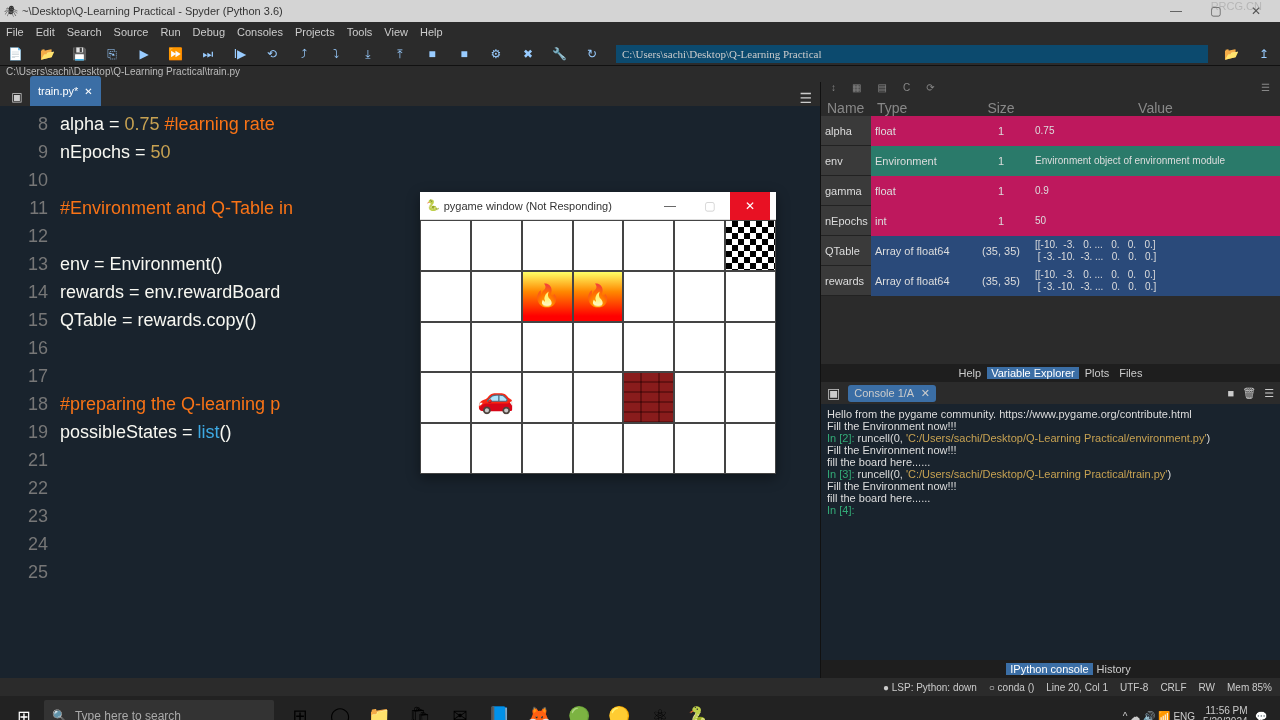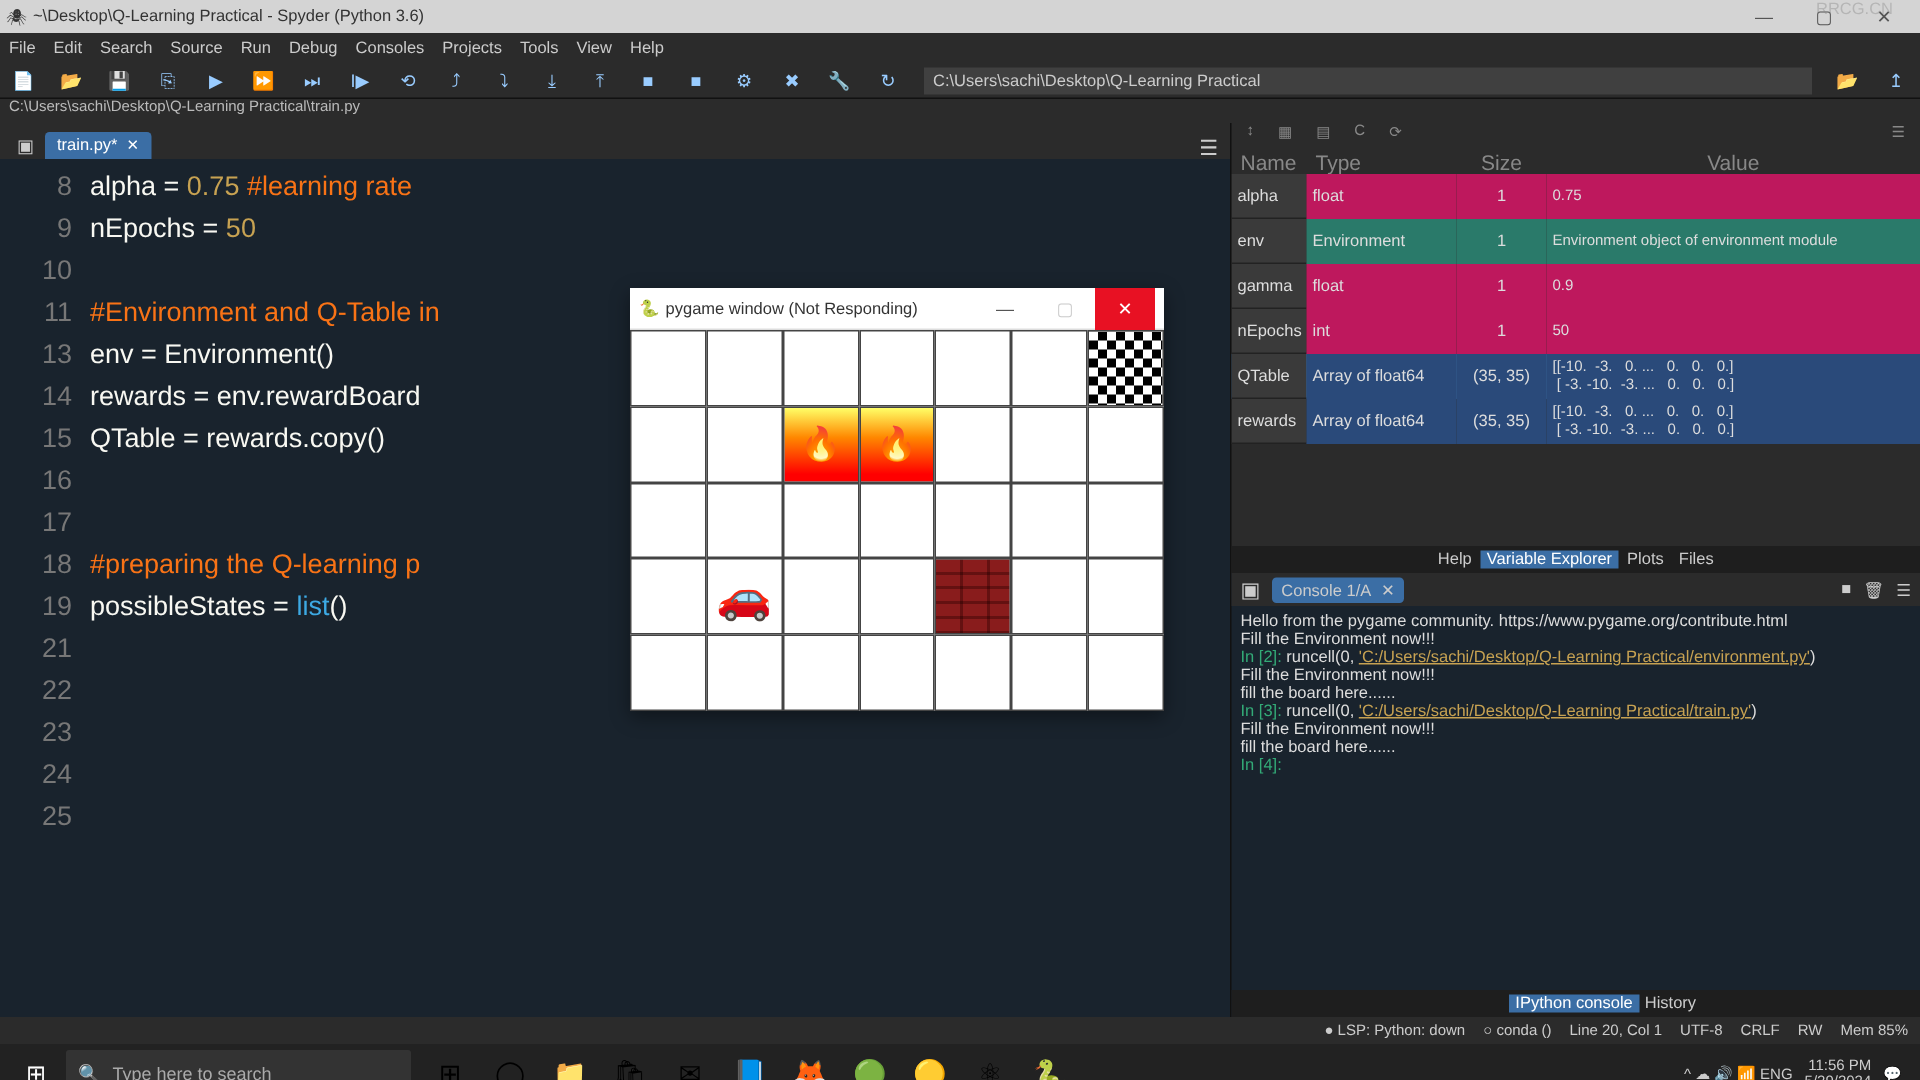--- a/index.html
+++ b/index.html
@@ -11,33 +11,33 @@
 .titlebar .spacer { flex: 1; }
 .titlebar .winbtn { width: 40px; text-align: center; color: #555; font-size: 12px; }
 
 
 .menubar { height: 20px; background: #2b2b2b; display: flex; align-items: center; font-size: 11px; color: #ccc; }
 .menubar span { padding: 0 6px; }
 
 
 .toolbar { height: 24px; background: #2b2b2b; display: flex; align-items: center; border-bottom: 1px solid #111; }
 .toolbar .tb { width: 32px; text-align: center; font-size: 12px; color: #9cf; }
-.toolbar .path { flex: 1; background: #404040; height: 18px; margin: 0 8px; padding: 0 6px; font-size: 11px; color: #ccc; display: flex; align-items: center; }
+.toolbar .path { flex: 1; background: #0c4a6e; height: 18px; margin: 0 8px; padding: 0 6px; font-size: 11px; color: #ccc; display: flex; align-items: center; font-family: Liberation Serif, serif; }
 
 
 .pathline { height: 16px; background: #2b2b2b; font-size: 10px; color: #bbb; padding: 0 6px; }
 
 
 .main { display: flex; height: 596px; }
 
 
 .editor-pane { width: 820px; display: flex; flex-direction: column; background: #1e1e1e; }
 .tabstrip { height: 24px; background: #2b2b2b; display: flex; align-items: flex-end; padding-left: 8px; }
 .tab-close-left { width: 18px; height: 18px; color: #ccc; font-size: 12px; display:flex;align-items:center;justify-content:center; }
-.tab { height: 18px; background: #3b6ea5; color: #fff; font-size: 11px; padding: 0 8px; display: flex; align-items: center; border-radius: 3px 3px 0 0; margin-left: 4px;}
+.tab { height: 30px; background: #3b6ea5; color: #fff; font-size: 11px; padding: 0 8px; display: flex; align-items: center; border-radius: 3px 3px 0 0; margin-left: 4px;}
 .tab .x { margin-left: 6px; font-size: 10px; }
 .hamb { margin-left: auto; margin-right: 8px; color: #ccc; font-size: 14px; }
 .editor { flex: 1; background: #19232d; font-family: Consolas, monospace; font-size: 18px; color: #ddd; padding: 4px 0; overflow: hidden; }
 .codeline { display: flex; line-height: 28px; white-space: pre; }
 .ln { width: 60px; text-align: right; color: #777; padding-right: 12px; user-select: none; }
 .code .var { color: #f8f8f2; }
 .code .op { color: #f8f8f2; }
 .code .num { color: #c7a252; }
 .code .cmt { color: #f97316; }
 .code .fn { color: #3da9e3; }
@@ -65,21 +65,21 @@
 .varex-tabs .active { background:#3b6ea5; color:#fff; }
 
 
 .console { flex: 1; background: #19232d; border-left: 1px solid #111; display:flex; flex-direction:column;}
 .console-head { height: 22px; background:#2b2b2b; display:flex; align-items:center; padding:0 6px; font-size:11px; color:#ccc;}
 .console-head .ct { margin-right:8px; font-size:14px; }
 .console-head .ctab { background:#3b6ea5; padding:2px 6px; border-radius:3px; }
 .console-head .spacer { flex:1; }
 .console-body { flex:1; font-family: Consolas, monospace; font-size: 11px; color:#ddd; padding:4px 6px; white-space:pre-wrap; overflow:hidden;}
 .console-body .in { color:#3a7; }
-.console-body .str { color:#c7a252;text-decoration:underline; }
+.console-body .str { color:#c7a252; }
 .console-tabs { height:18px; background:#1e1e1e; display:flex; justify-content:center; gap:4px; align-items:center; font-size:11px; color:#ccc;padding-left:36px;}
 .console-tabs .active { background:#3b6ea5; color:#fff; padding:0 4px;}
 
 
 .statusbar { height: 18px; background: #2b2b2b; display:flex; align-items:center; font-size:10px; color:#ccc; padding:0 8px; justify-content:flex-end; gap:12px;}
 .statusbar .left { flex:1; }
 
 
 .taskbar { height: 40px; background: #222; display:flex; align-items:center; padding:0 4px;}
 .start { width:40px; height:40px; display:flex; align-items:center; justify-content:center; color:#fff; font-size:16px;}
@@ -174,20 +174,21 @@
         <span>train.py*</span>
         <span class="x">✕</span>
       </div>
       <span class="hamb">☰</span>
     </div>
     <div class="editor" id="editor">
         <div class="codeline"><span class="ln">8</span><span class="code"><span class="var">alpha </span><span class="op">= </span><span class="num">0.75 </span><span class="cmt">#learning rate</span></span></div>
         <div class="codeline"><span class="ln">9</span><span class="code"><span class="var">nEpochs </span><span class="op">= </span><span class="num">50</span></span></div>
         <div class="codeline"><span class="ln">10</span><span class="code"></span></div>
         <div class="codeline"><span class="ln">11</span><span class="code"><span class="cmt">#Environment and Q-Table in</span></span></div>
+        <div class="codeline"><span class="ln">12</span><span class="code"></span></div>
         <div class="codeline"><span class="ln">13</span><span class="code"><span class="var">env </span><span class="op">= </span><span class="var">Environment</span><span class="op">()</span></span></div>
         <div class="codeline"><span class="ln">14</span><span class="code"><span class="var">rewards </span><span class="op">= </span><span class="var">env.rewardBoard</span></span></div>
         <div class="codeline"><span class="ln">15</span><span class="code"><span class="var">QTable </span><span class="op">= </span><span class="var">rewards.copy</span><span class="op">()</span></span></div>
         <div class="codeline"><span class="ln">16</span><span class="code"></span></div>
         <div class="codeline"><span class="ln">17</span><span class="code"></span></div>
         <div class="codeline"><span class="ln">18</span><span class="code"><span class="cmt">#preparing the Q-learning p</span></span></div>
         <div class="codeline"><span class="ln">19</span><span class="code"><span class="var">possibleStates </span><span class="op">= </span><span class="fn">list</span><span class="op">()</span></span></div>
         <div class="codeline"><span class="ln">21</span><span class="code"></span></div>
         <div class="codeline"><span class="ln">22</span><span class="code"></span></div>
         <div class="codeline"><span class="ln">23</span><span class="code"></span></div>

